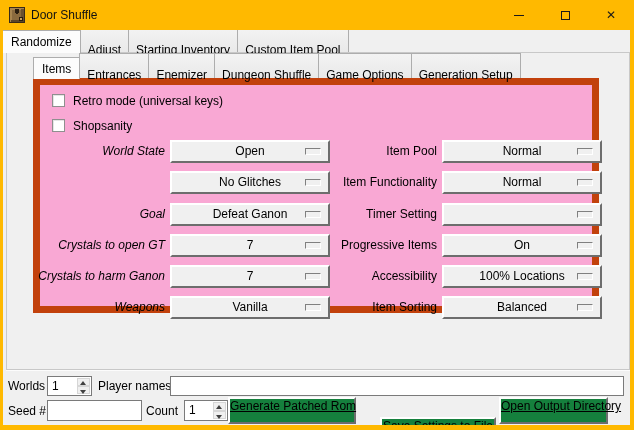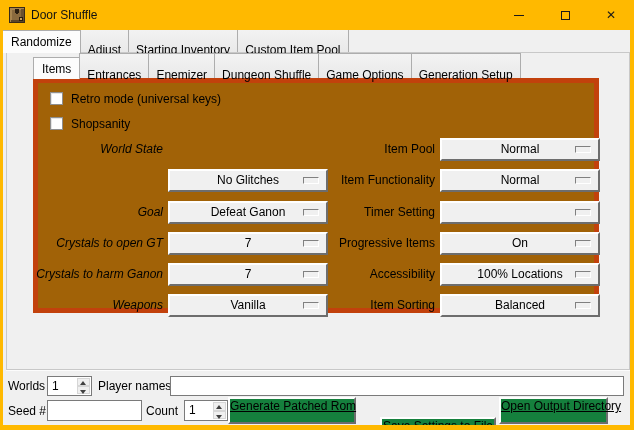--- a/index.html
+++ b/index.html
@@ -43,21 +43,21 @@
   .tabs-main .tab.active { height:23px; line-height:23px; }
   .tabs-sub  .tab.active { height:22px; line-height:22px; }
 
   
   .pane-main {
     position:absolute; left:6px; top:52px; width:624px; height:318px;
     border:1px solid #c8c8c8; box-shadow:0 1px 0 rgba(255,255,255,.8); z-index:1;
   }
   .pane-sub {
     position:absolute; left:33px; top:78px; width:566px; height:235px;
-    border:5px solid #c2410c; background:#a16207; z-index:2;
+    border:7px solid #c2410c; background:#f9a8d4; z-index:2;
   }
 
   
   .check-row { position:absolute; left:12px; height:15px; display:flex; align-items:center; }
   .checkbox {
     width:13px; height:13px; background:#fff; border:1px solid #8f8f8f;
     box-shadow:inset 1px 1px 0 rgba(0,0,0,.10); flex:0 0 13px;
   }
   .check-label { margin-left:8px; white-space:nowrap; }
 
@@ -157,20 +157,24 @@
     <span class="checkbox"></span>
     <span class="check-label">Retro mode (universal keys)</span>
   </div>
   <div class="check-row" style="top:33px">
     <span class="checkbox"></span>
     <span class="check-label">Shopsanity</span>
   </div>
 
   <div class="opt-row" style="top:55px">
     <span class="opt-label l">World State</span>
+    <div class="opt-menu l">
+      <span class="opt-value">Open</span>
+      <span class="menu-ind"></span>
+    </div>
     <span class="opt-label r">Item Pool</span>
     <div class="opt-menu r">
       <span class="opt-value">Normal</span>
       <span class="menu-ind"></span>
     </div>
   </div>
 
   <div class="opt-row" style="top:86px">
     <div class="opt-menu l">
       <span class="opt-value">No Glitches</span>

